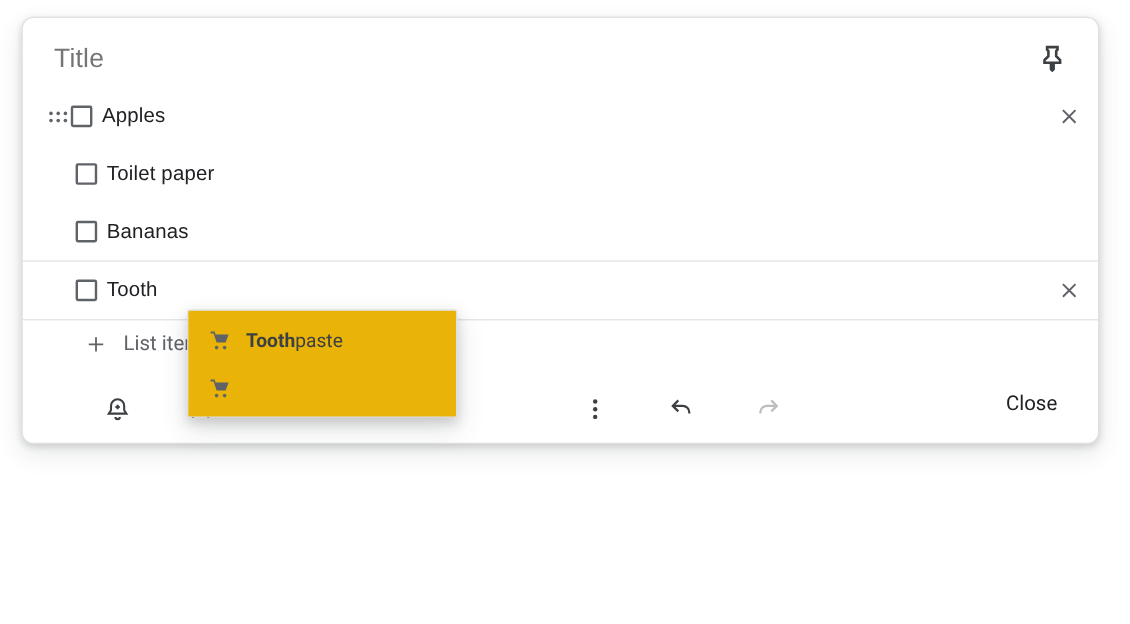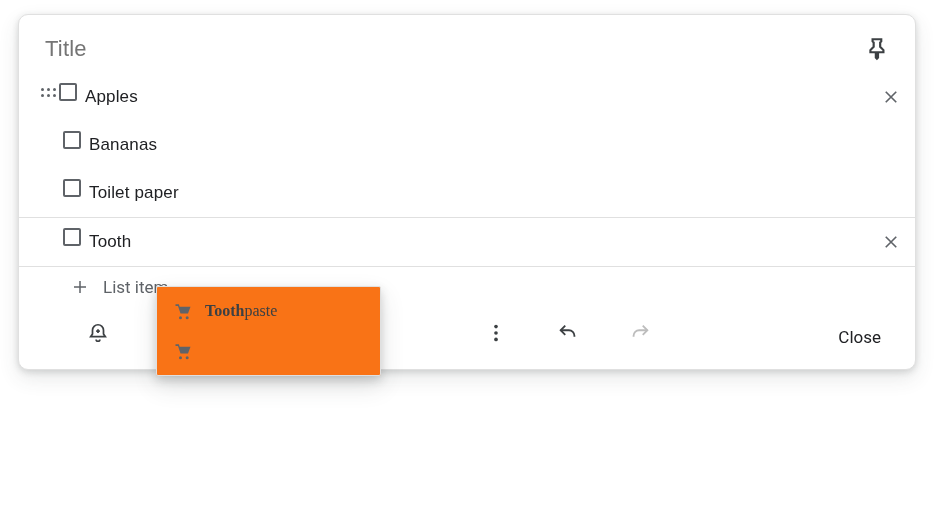--- a/index.html
+++ b/index.html
@@ -32,21 +32,21 @@
     font-size: 22px;
     letter-spacing: 0.2px;
     color: #5f6368;
     border: none; outline: none;
     background: transparent;
   }
   .pin-btn { color: #3c4043; cursor: pointer; }
 
   .items { }
   .row {
-    display: flex; 
+    display: flex; align-items: center;
     padding: 10px 10px 10px 20px;
     gap: 6px;
   }
   .drag-handle {
     width: 18px; height: 18px;
     display: flex; flex-wrap: wrap;
     align-content: center; justify-content: center;
     gap: 3px 3px;
     opacity: 0;
     cursor: grab;
@@ -95,21 +95,21 @@
     display: flex; align-items: center; justify-content: center;
     color: #5f6368; font-size: 22px;
     flex: 0 0 18px;
   }
   .add-placeholder {
     font-size: 17px;
     color: #5f6368;
   }
 
   .toolbar {
-    display: flex; align-items: flex-start;
+    display: flex; align-items: flex-end;
     padding: 10px 16px 14px 24px;
     gap: 44px;
     margin-left: 41px;
   }
   .toolbar .iconbtn {
     width: 28px; height: 28px;
     display:flex; align-items:center; justify-content:center;
     color: #3c4043;
     cursor: pointer;
   }
@@ -120,28 +120,27 @@
     color: #202124;
     padding: 8px 18px;
     border-radius: 4px;
     cursor: pointer;
   }
 
   
   .suggest {
     position: absolute;
     left: 156px;   
-    top: 286px;
+    top: 258px;
     width: 225px;
-    background: #f97316;
+    background: #eab308;
     border: 1px solid #e0e0e0;
     border-radius: 2px;
     box-shadow: 0 4px 10px rgba(60,64,67,0.2), 0 10px 24px rgba(60,64,67,0.14);
     padding: 4px 0;
-    font-family: Liberation Serif, serif;
   }
   .suggest .sug {
     display: flex; align-items: center;
     gap: 12px;
     padding: 10px 16px;
     font-size: 16px;
     color: #3c4043;
     cursor: pointer;
   }
   .suggest .match { font-weight: 700; }
@@ -179,32 +178,32 @@
         <div class="remove-btn">
           <svg width="18" height="18" viewBox="0 0 24 24" stroke="currentColor" stroke-width="2.2">
               <path d="M5 5l14 14M19 5L5 19"></path>
             </svg>
         </div>
       </div>
 
       <div class="row">
         <div class="spacer"></div>
         <div class="checkbox"></div>
-        <input class="item-text" value="Bananas" style="">
+        <input class="item-text" value="Toilet paper" style="">
         <div class="remove-btn">
           <svg width="18" height="18" viewBox="0 0 24 24" stroke="currentColor" stroke-width="2.2">
               <path d="M5 5l14 14M19 5L5 19"></path>
             </svg>
         </div>
       </div>
 
       <div class="row">
         <div class="spacer"></div>
         <div class="checkbox"></div>
-        <input class="item-text" value="Toilet paper" style="">
+        <input class="item-text" value="Bananas" style="">
         <div class="remove-btn">
           <svg width="18" height="18" viewBox="0 0 24 24" stroke="currentColor" stroke-width="2.2">
               <path d="M5 5l14 14M19 5L5 19"></path>
             </svg>
         </div>
       </div>
 
     </div>
 
     <div class="divider"></div>

